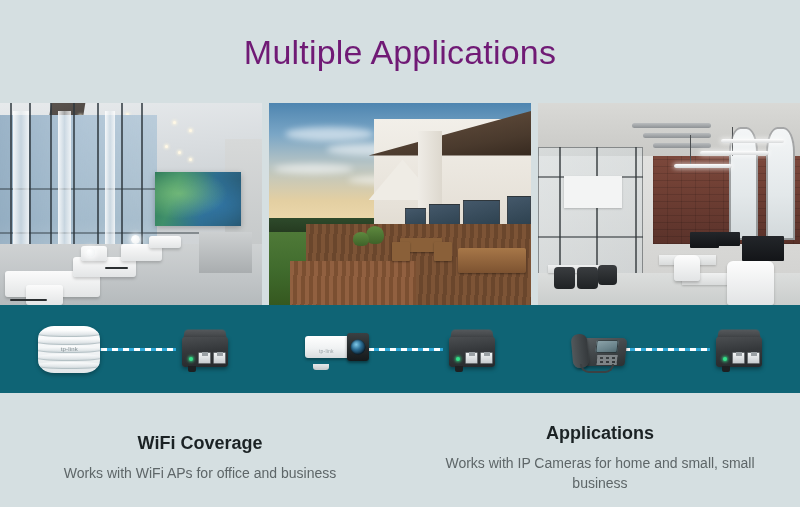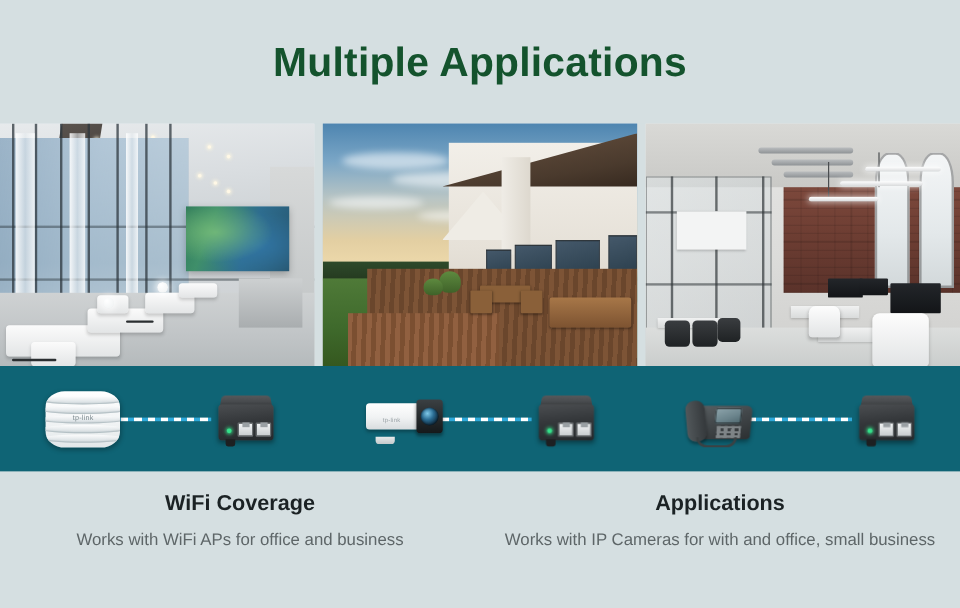--- a/index.html
+++ b/index.html
@@ -31,22 +31,22 @@
     left: 0; top: 0;
     width: 800px;
     height: 103px;
     display: flex;
     align-items: center;
     justify-content: center;
     background: #d5dfe1;
   }
   .page-title {
     font-size: 34px;
-    font-weight: 700;
-    color: #14532d;
+    font-weight: 400;
+    color: #701a75;
     letter-spacing: 0.2px;
     line-height: 1;
     white-space: nowrap;
   }
 
   
   .photo-strip {
     position: absolute;
     left: 0; top: 103px;
     width: 800px;
@@ -461,20 +461,21 @@
   }
 
   
   .captions {
     position: absolute;
     left: 0; top: 393px;
     width: 800px;
     height: 114px;
     display: flex;
     background: #d5dfe1;
+    align-items: center;
   }
   .caption-cell {
     flex: 1 1 0;
     padding: 16px 18px 0 18px;
     text-align: center;
   }
   .caption-title {
     font-size: 18px;
     font-weight: bold;
     color: #1b2224;
@@ -707,17 +708,17 @@
     </div>
   </div>
 
   <div class="captions">
     <div class="caption-cell">
       <div class="caption-title">WiFi Coverage</div>
       <div class="caption-desc">Works with WiFi APs for office and business</div>
     </div>
     <div class="caption-cell">
       <div class="caption-title">Applications</div>
-      <div class="caption-desc">Works with IP Cameras for with and office, small business</div>
+      <div class="caption-desc">Works with IP Cameras for home and small, small business</div>
     </div>
   </div>
 
 </div>
 
 </body></html>

